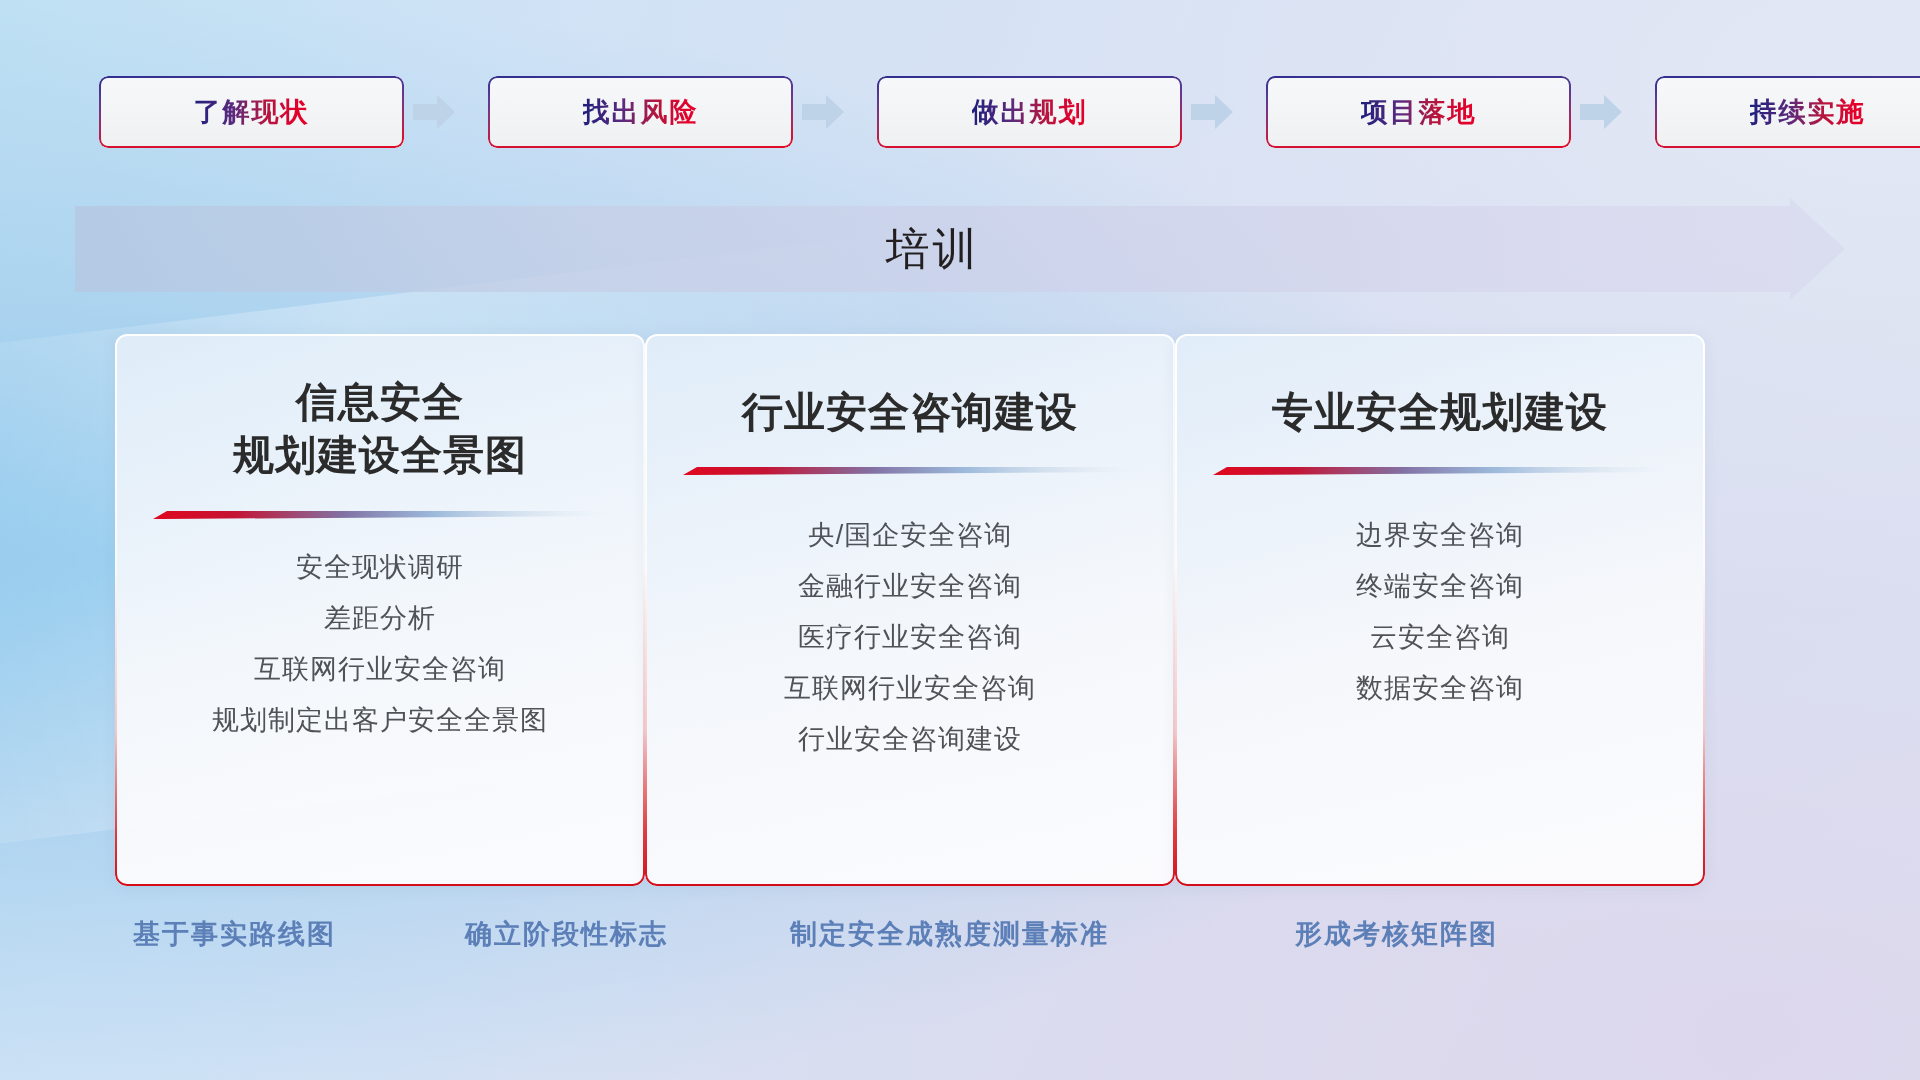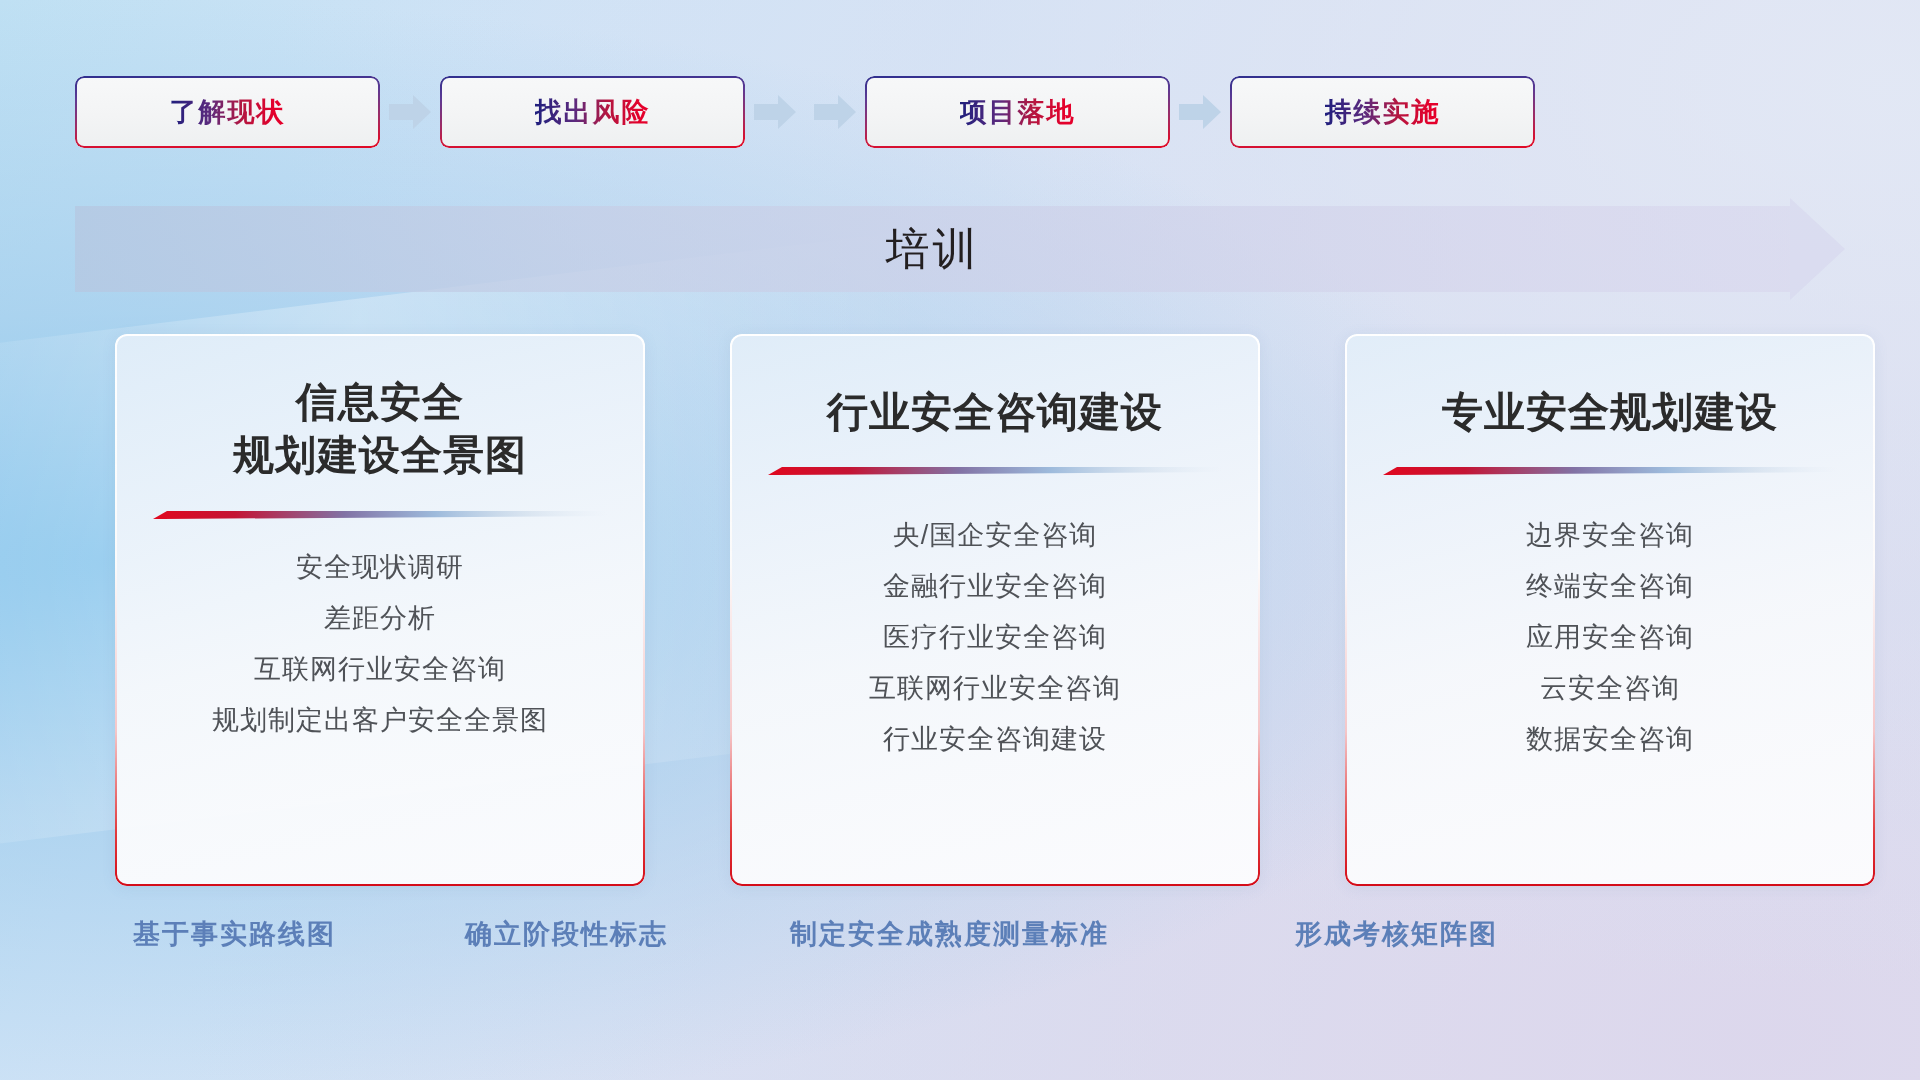--- a/index.html
+++ b/index.html
@@ -37,20 +37,21 @@
     width:1770px; height:72px;
     display:flex; align-items:center;
   }
   .step-box{
     position:relative;
     width:305px; height:72px;
     border-radius:9px;
     background:linear-gradient(180deg,#f7f8f9 0%, #f3f4f5 55%, #eef0f1 100%);
     display:flex; align-items:center; justify-content:center;
     flex:0 0 auto;
+    margin-left:24px;
   }
   
   .step-box:before{
     content:"";
     position:absolute; inset:0;
     border-radius:9px;
     padding:2px;
     background:linear-gradient(178deg,#2f2f8e 0%, #5c3a94 28%, #a02a63 62%, #d81030 88%, #e00a26 100%);
     -webkit-mask:linear-gradient(#000 0 0) content-box, linear-gradient(#000 0 0);
     -webkit-mask-composite:xor;
@@ -94,21 +95,21 @@
     position:absolute; left:0; top:0;
     width:1715px; height:86px;
     display:flex; align-items:center; justify-content:center;
     font-size:44px; font-weight:400; color:#231f20; letter-spacing:3px;
   }
 
   
   .cards{
     position:absolute; left:115px; top:334px;
     width:1760px; height:552px;
-    display:flex; justify-content:space-between;gap:12px;
+    display:flex; 
   }
   .card{
     position:relative;
     width:530px; height:552px;
     border-radius:12px;
     background:linear-gradient(168deg, rgba(226,238,249,.92) 0%, rgba(238,244,251,.93) 28%, rgba(247,249,252,.95) 55%, rgba(250,251,253,.96) 78%, rgba(252,252,254,.97) 100%);
     box-shadow:0 2px 14px rgba(110,140,180,.12);
     overflow:visible;
   }
   .card:before{
@@ -187,20 +188,23 @@
 
     <div class="step-box">
       <span class="step-label">找出风险</span>
     </div>
     <div class="step-arrow">
       <svg width="42" height="34" viewBox="0 0 42 34" aria-hidden="true">
         <path d="M0 9 H24 V0 L42 17 L24 34 V25 H0 Z" fill="#bed3e8"></path>
       </svg>
     </div>
 
+    <div class="step-box">
+      <span class="step-label">做出规划</span>
+    </div>
     <div class="step-arrow">
       <svg width="42" height="34" viewBox="0 0 42 34" aria-hidden="true">
         <path d="M0 9 H24 V0 L42 17 L24 34 V25 H0 Z" fill="#bed3e8"></path>
       </svg>
     </div>
 
     <div class="step-box">
       <span class="step-label">项目落地</span>
     </div>
     <div class="step-arrow">
@@ -292,21 +296,20 @@
                 <stop offset=".82" stop-color="#c3d4e6" stop-opacity=".5"></stop>
                 <stop offset="1" stop-color="#dfe8f2" stop-opacity="0"></stop>
               </linearGradient>
             </defs>
             <path d="M0 10 L14 2 L455 2 L455 7 L10 10 Z" fill="url(#g3)"></path>
           </svg>
         </div>
         <ul class="card-list">
           <li>边界安全咨询</li>
           <li>终端安全咨询</li>
-          <li>应用安全咨询</li>
           <li>云安全咨询</li>
           <li>数据安全咨询</li>
         </ul>
       </div>
     </div>
   </div>
 
   <div class="captions">
     <div class="caption" id="cap0" style="left: 133px;">基于事实路线图</div>
     <div class="caption" id="cap1" style="left: 465px; text-align: right;">确立阶段性标志</div>

